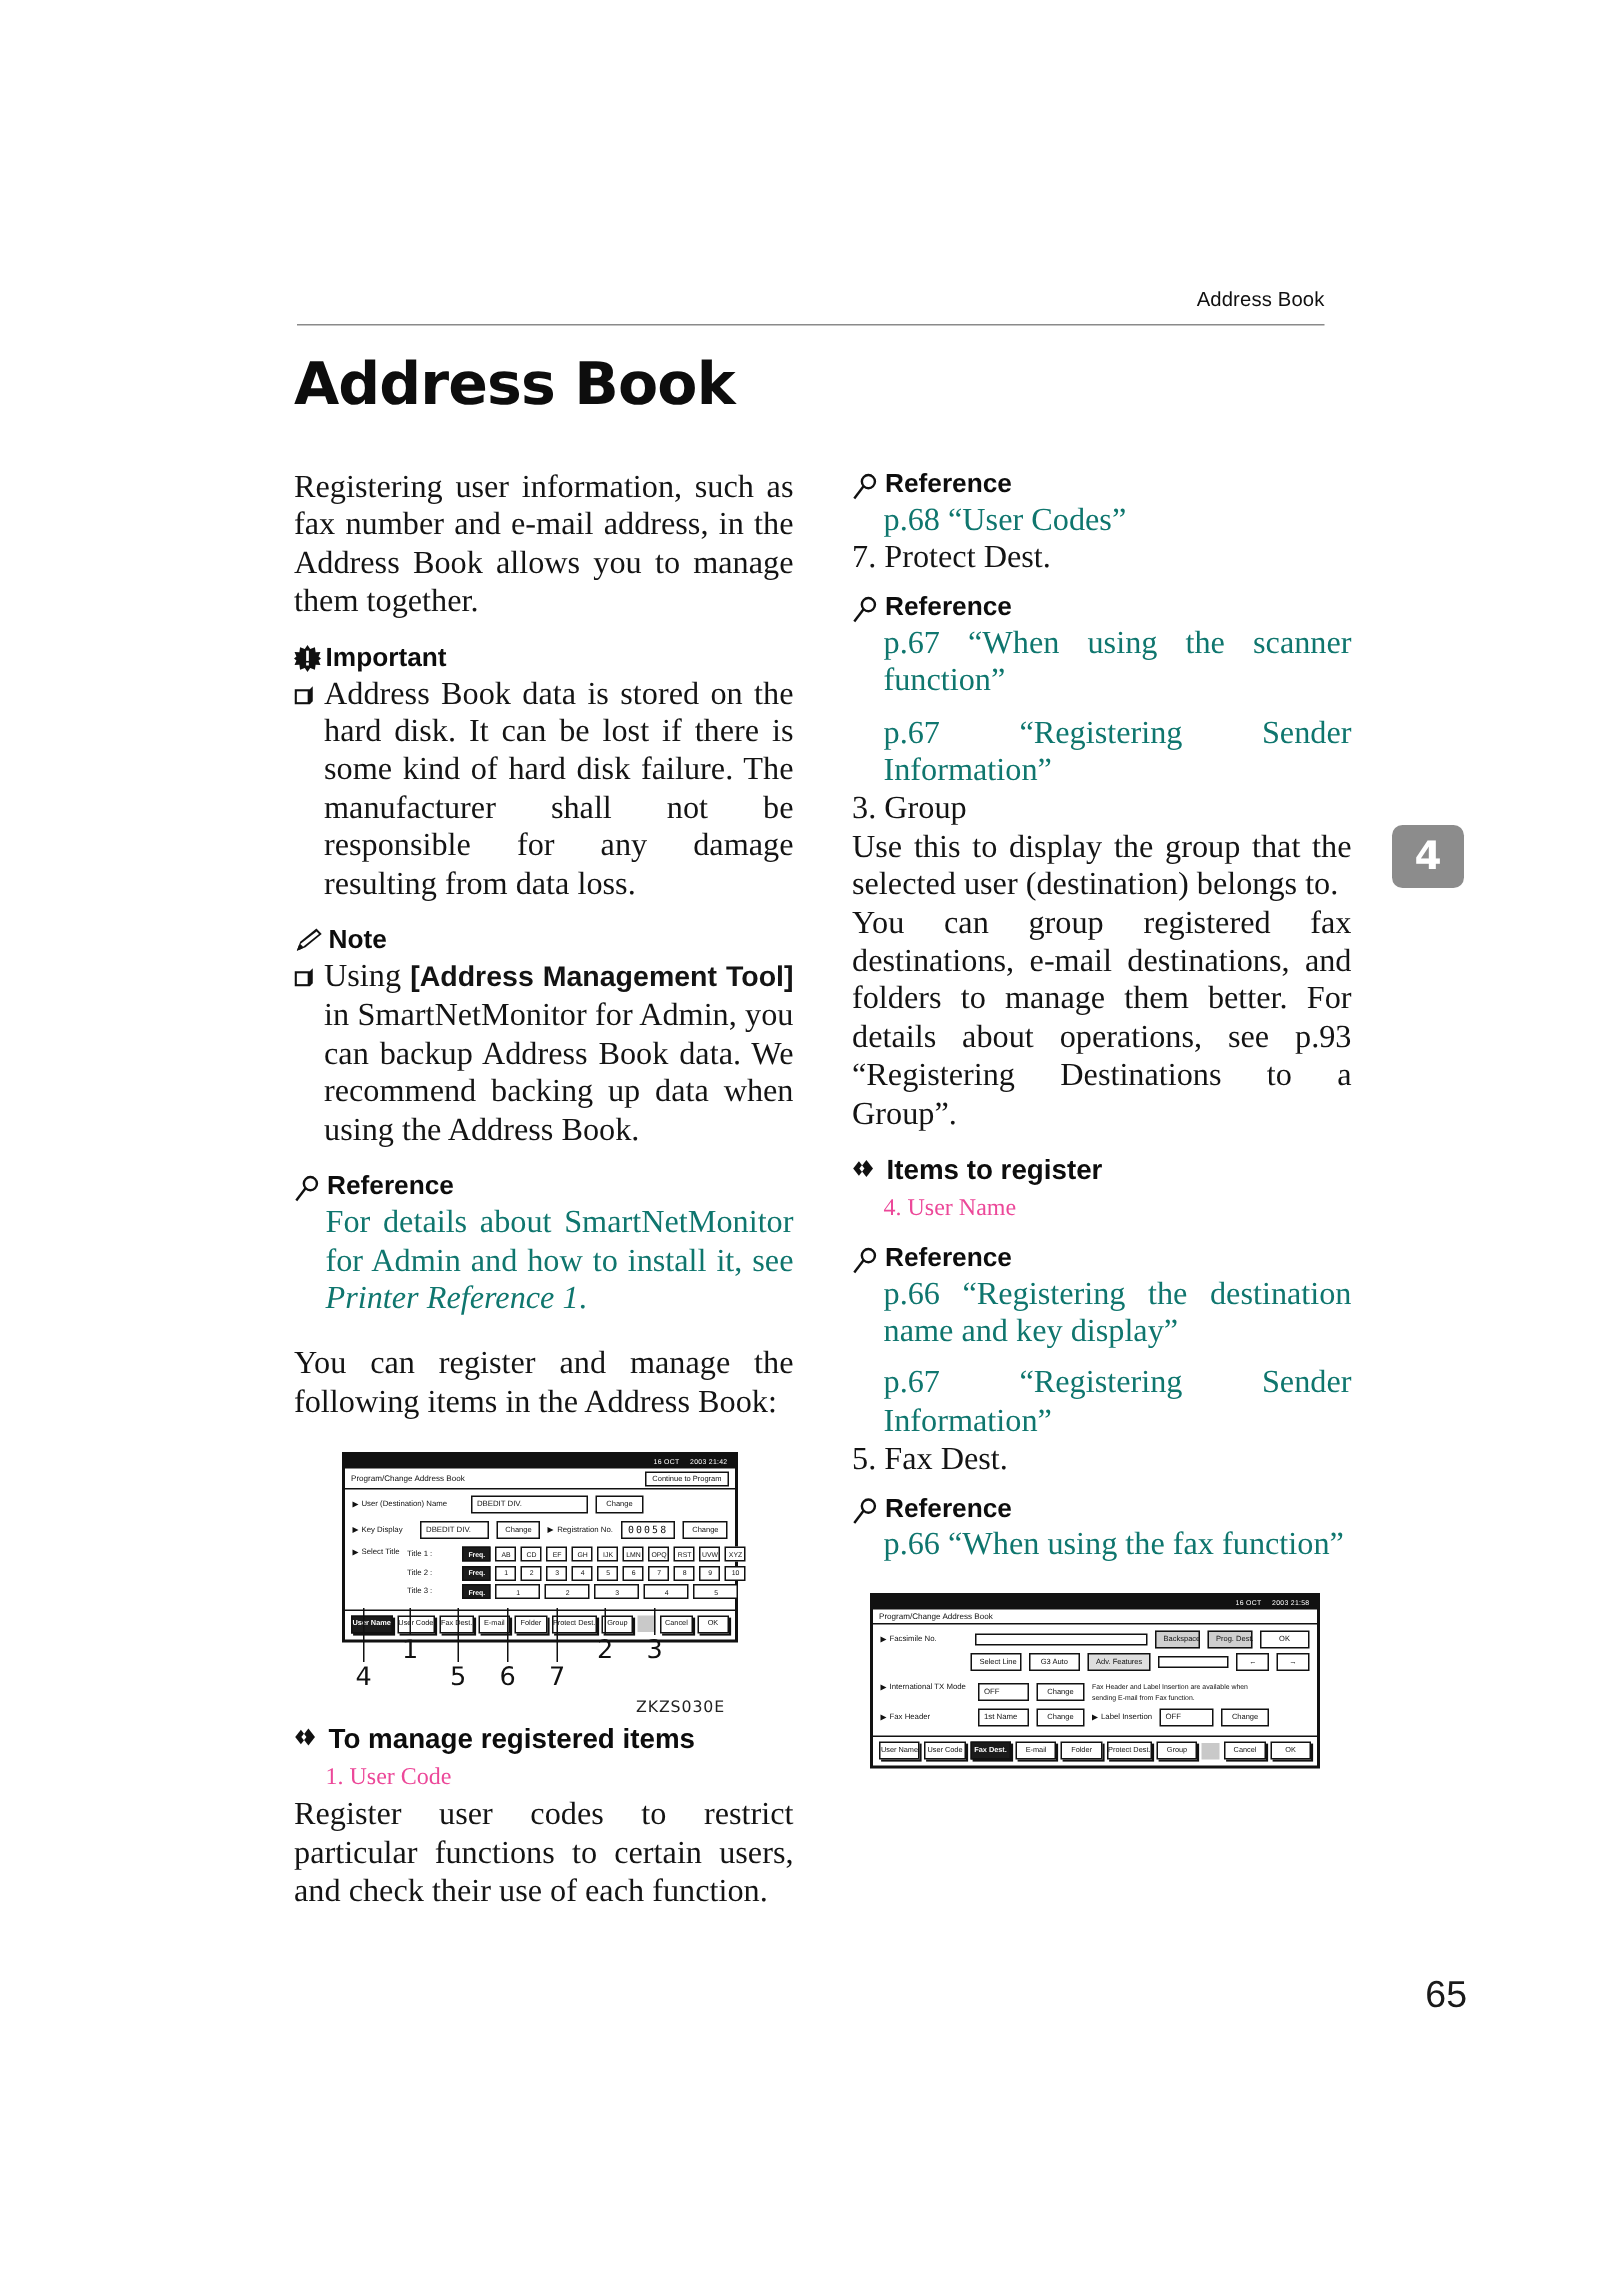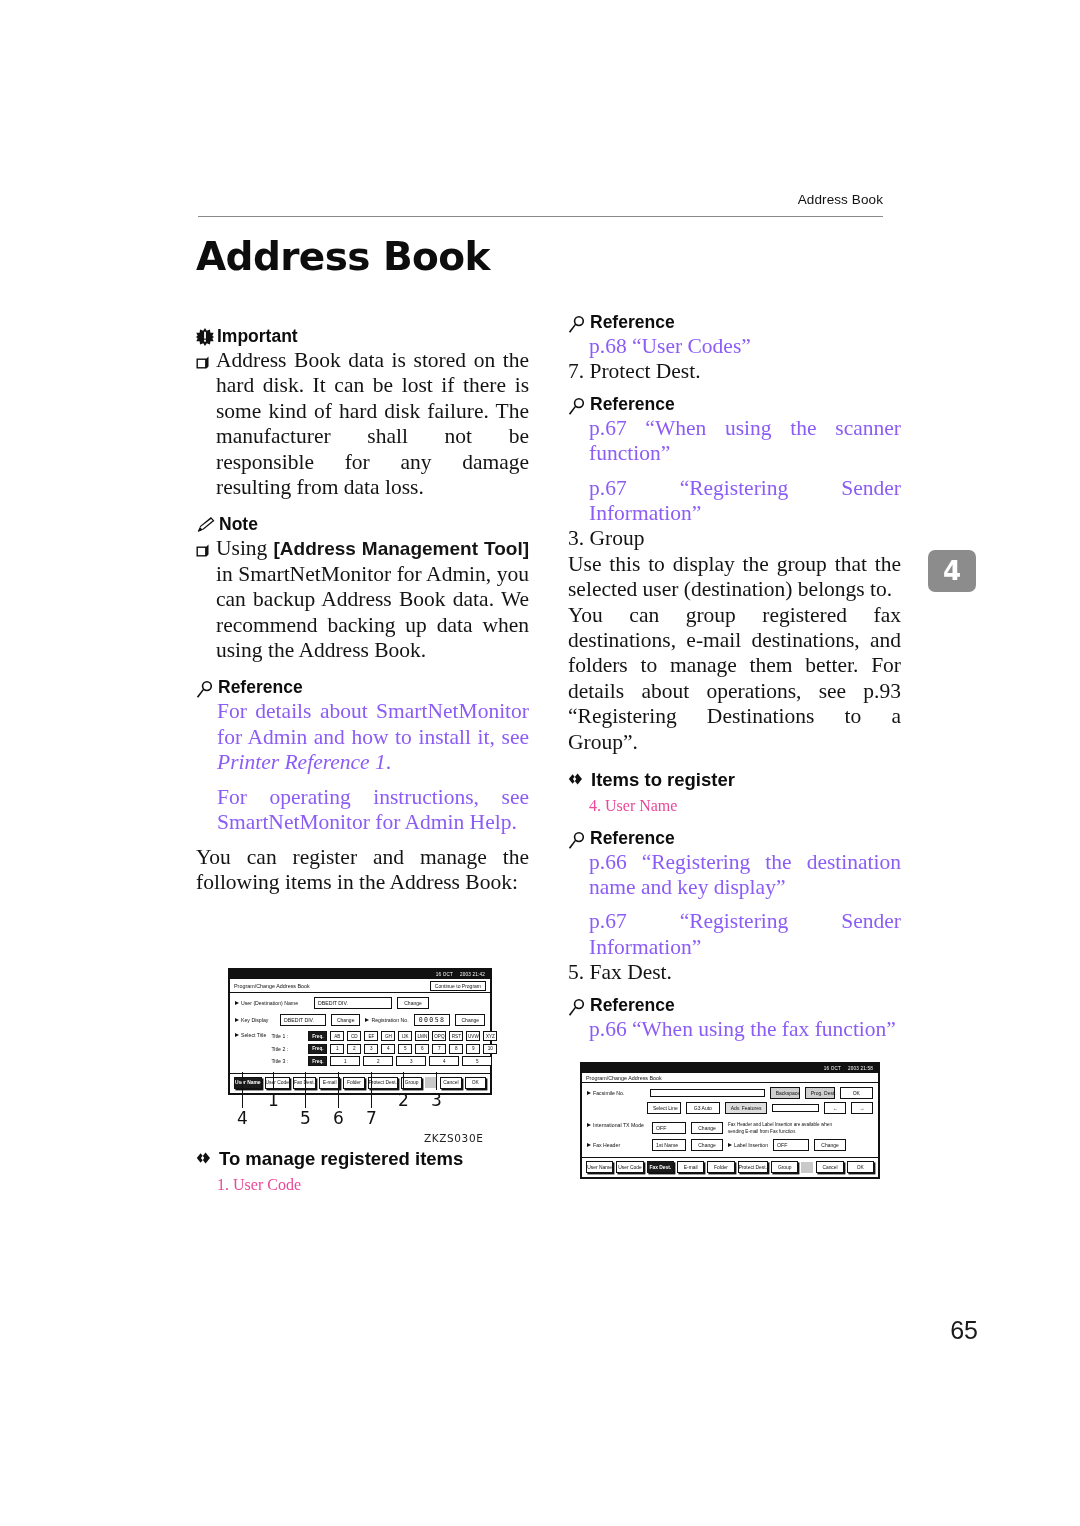--- a/index.html
+++ b/index.html
@@ -152,21 +152,21 @@
     font-weight: bold;
     font-size: 19px;
   }
 
   .ref-body {
     margin-left: 21px;
     font-family: "Liberation Serif", serif;
     font-size: 21.5px;
     line-height: 25.4px;
     text-align: justify;
-    color: #8b5cf6;
+    color: #0f766e;
   }
   .ref-body i { font-style: italic; }
 
   .sec-head {
     font-family: "Liberation Sans", sans-serif;
     font-weight: bold;
     font-size: 18.5px;
     color: #0d0d0d;
     display: flex;
     align-items: center;
@@ -358,20 +358,21 @@
 
   <div class="running-header">Address Book</div>
   <div class="header-rule"></div>
 
   <div class="chapter-title">Address Book</div>
 
   <div class="chapter-tab">4</div>
 
   <div class="col col-left">
 
+    <div class="para">Registering user information, such as fax number and e-mail address, in the Address Book allows you to manage them together.</div>
 
     <div class="spacer-m"></div>
 
     <div class="callout-head">
       <span class="ico ico-important">
         <svg viewBox="0 0 20 20" width="18" height="18">
           <path fill="#111" d="M10 0 L12 3 L15.5 1.6 L16 5.3 L19.6 5.2 L18.2 8.6 L20 10 L18.2 11.4 L19.6 14.8 L16 14.7 L15.5 18.4 L12 17 L10 20 L8 17 L4.5 18.4 L4 14.7 L0.4 14.8 L1.8 11.4 L0 10 L1.8 8.6 L0.4 5.2 L4 5.3 L4.5 1.6 L8 3 Z"></path>
           <rect x="9" y="4.2" width="2" height="7.6" fill="#fff"></rect>
           <rect x="9" y="13" width="2" height="2.2" fill="#fff"></rect>
         </svg>
@@ -421,21 +422,20 @@
           <line x1="8.1" y1="9.6" x2="1.6" y2="18.2" stroke="#111" stroke-width="1.7"></line>
         </svg>
       </span>
       <span>Reference</span>
     </div>
 
     <div class="ref-body"><span>For details about SmartNetMonitor for Admin and how to install it, see </span><i>Printer Reference 1</i><span>.</span></div>
 
     <div class="spacer-s"></div>
 
-    <div class="ref-body">For operating instructions, see SmartNetMonitor for Admin Help.</div>
 
     <div class="spacer-s"></div>
 
     <div class="para">You can register and manage the following items in the Address Book:</div>
   </div>
 
   <div class="figure" style="left:228px; top:968px; width:288px;">
     <div class="lcd" style="width:264px;">
 
       <div class="lcd-statusbar">
@@ -565,20 +565,21 @@
       <span class="ico ico-diamond">
         <svg viewBox="0 0 16 16" width="16" height="16">
           <path fill="#111" d="M5.2 8 L9.6 2.4 L14 8 L9.6 13.6 Z"></path>
           <path fill="#111" d="M0.8 8 L4.6 3.2 L8.4 8 L4.6 12.8 Z"></path>
           <path fill="#fff" d="M4.9 8 L6.6 5.8 L8.3 8 L6.6 10.2 Z"></path>
         </svg>
       </span>
       <span>To manage registered items</span>
     </div>
     <div class="num-line" style="margin-left:21px;">1. User Code</div>
+    <div class="para">Register user codes to restrict particular functions to certain users, and check their use of each function.</div>
   </div>
 
   <div class="col col-right">
 
     <div class="callout-head">
       <span class="ico ico-ref">
         <svg viewBox="0 0 20 20" width="19" height="19">
           <circle cx="11.5" cy="6.4" r="4.6" fill="none" stroke="#111" stroke-width="1.7"></circle>
           <line x1="8.1" y1="9.6" x2="1.6" y2="18.2" stroke="#111" stroke-width="1.7"></line>
         </svg>

